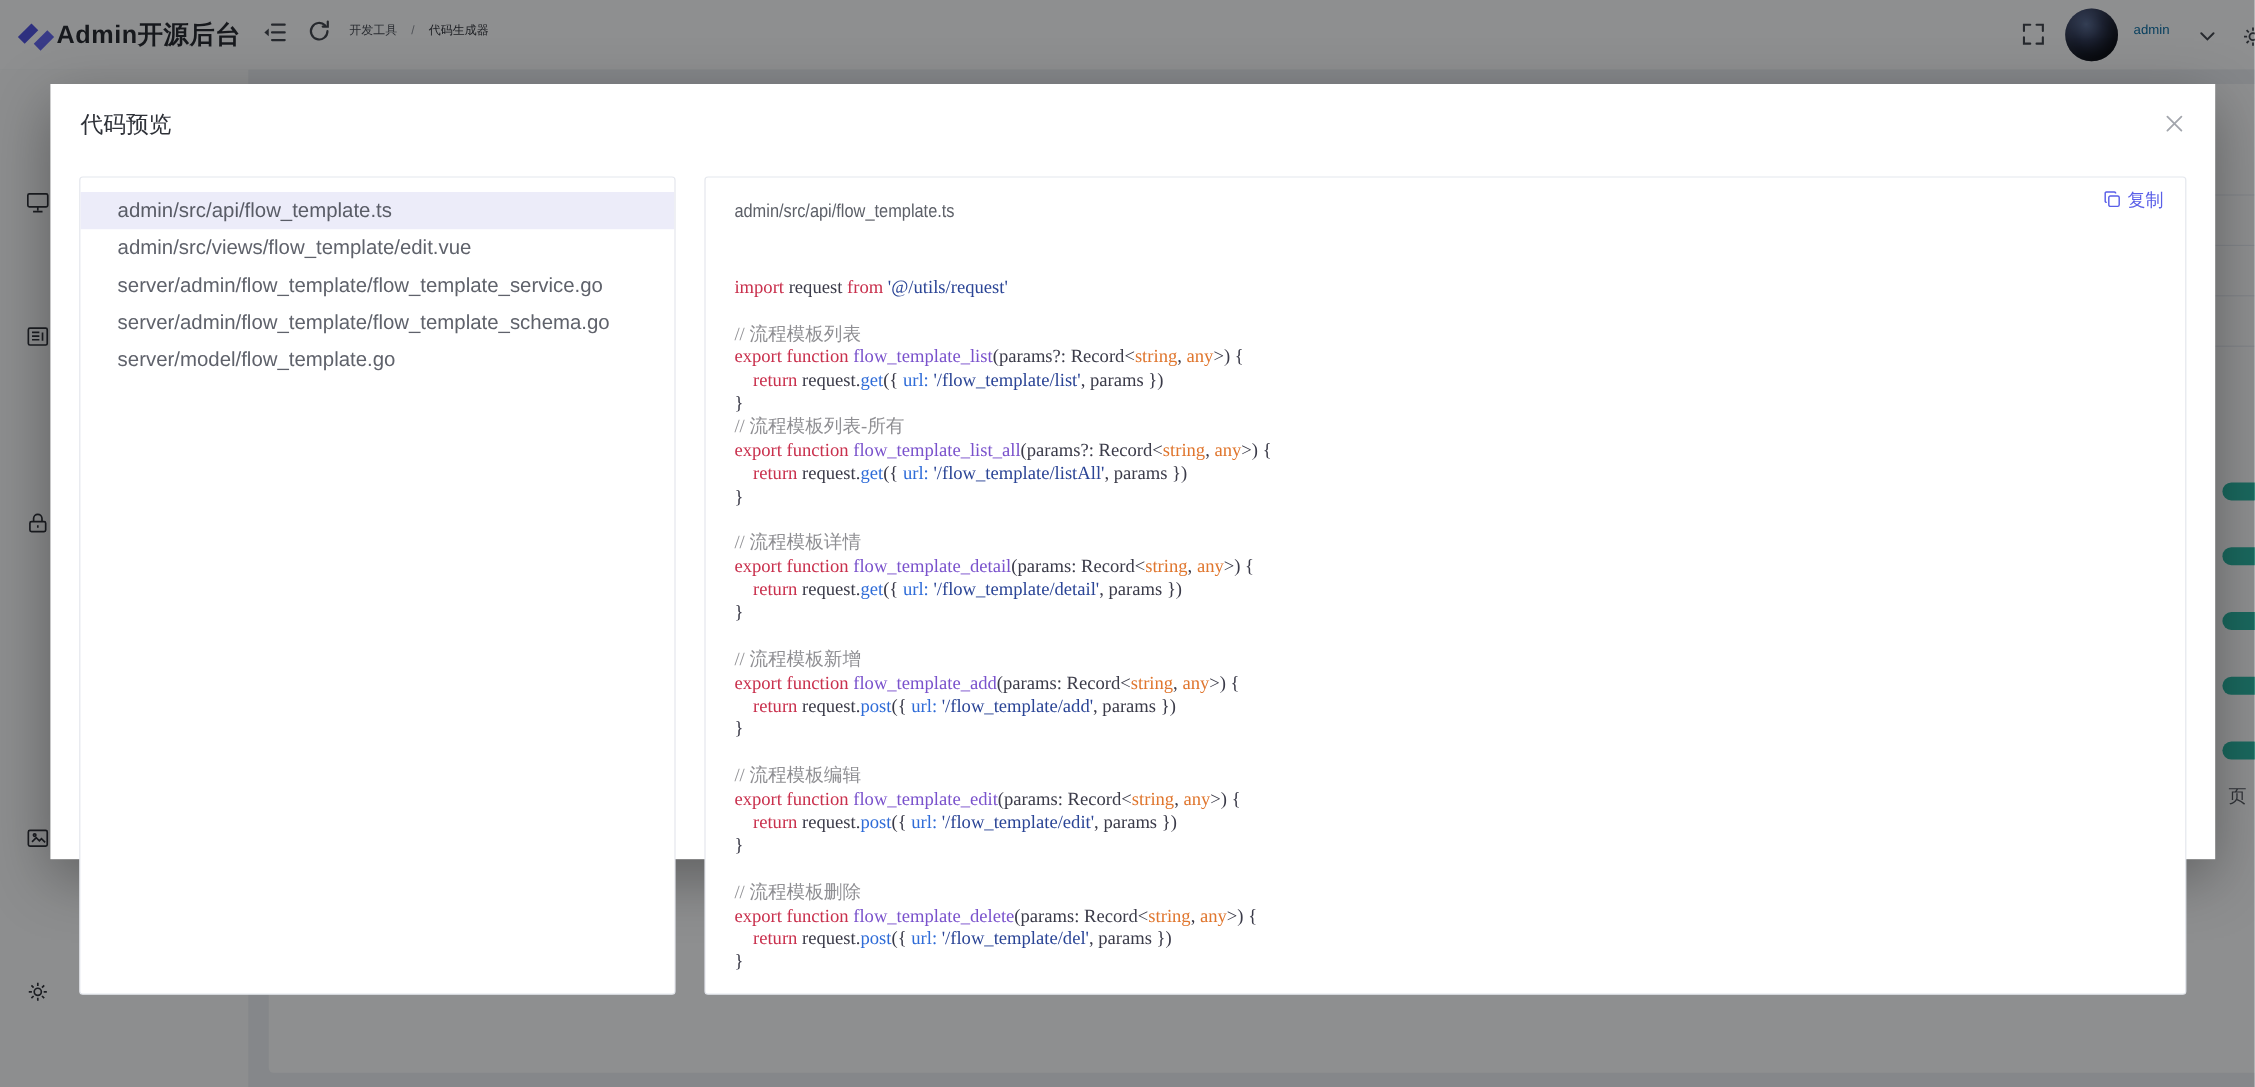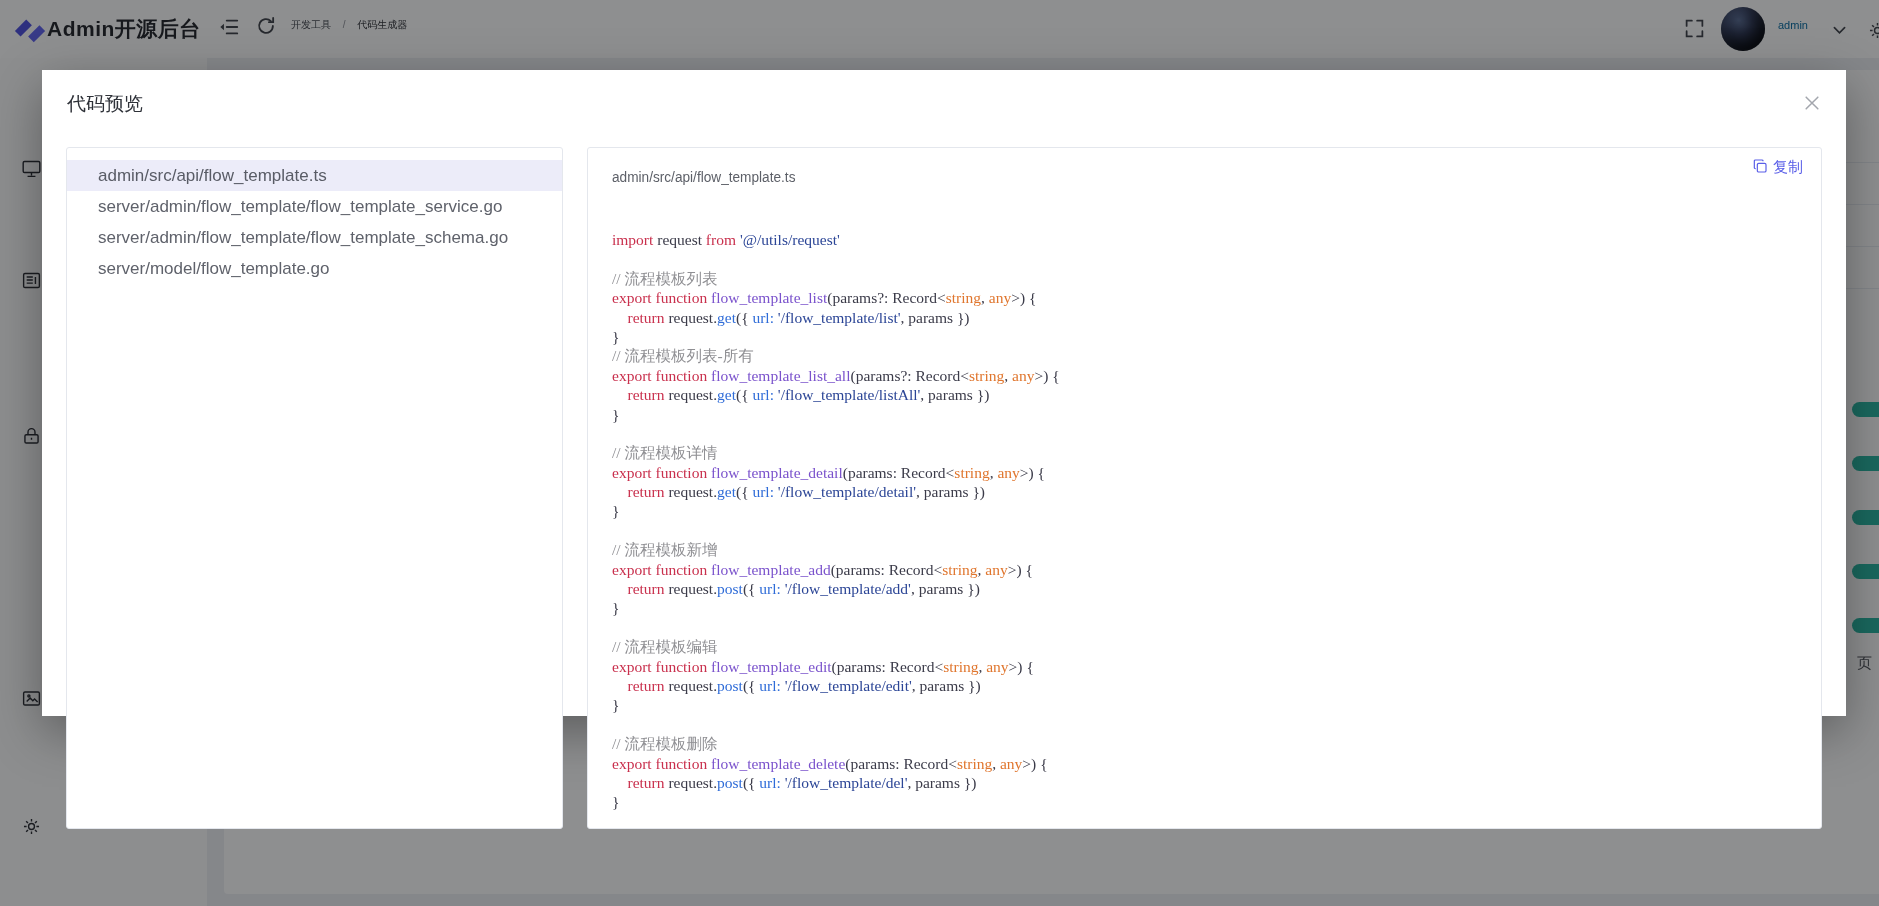--- a/index.html
+++ b/index.html
@@ -172,20 +172,21 @@
 <section class="modal">
   <h2 class="modal-title" style="margin:0;font-weight:normal">代码预览</h2>
   <button class="modal-close" aria-label="close">
     <svg width="20" height="20" viewBox="0 0 24 24" fill="none" stroke="currentColor" stroke-width="1.8" stroke-linecap="round">
       <path d="M5 5l14 14M19 5L5 19"></path>
     </svg>
   </button>
 
   <div class="file-panel" id="file-list">
       <div class="file-item selected">admin/src/api/flow_template.ts</div>
+      <div class="file-item">admin/src/views/flow_template/edit.vue</div>
       <div class="file-item">server/admin/flow_template/flow_template_service.go</div>
       <div class="file-item">server/admin/flow_template/flow_template_schema.go</div>
       <div class="file-item">server/model/flow_template.go</div>
     </div>
 
   <div class="code-panel">
     <span class="code-title">admin/src/api/flow_template.ts</span>
     <button class="copy-btn">
       <svg width="16" height="16" viewBox="0 0 24 24" fill="none" stroke="currentColor" stroke-width="1.8">
         <rect x="8" y="8" width="13" height="13" rx="2"></rect>

